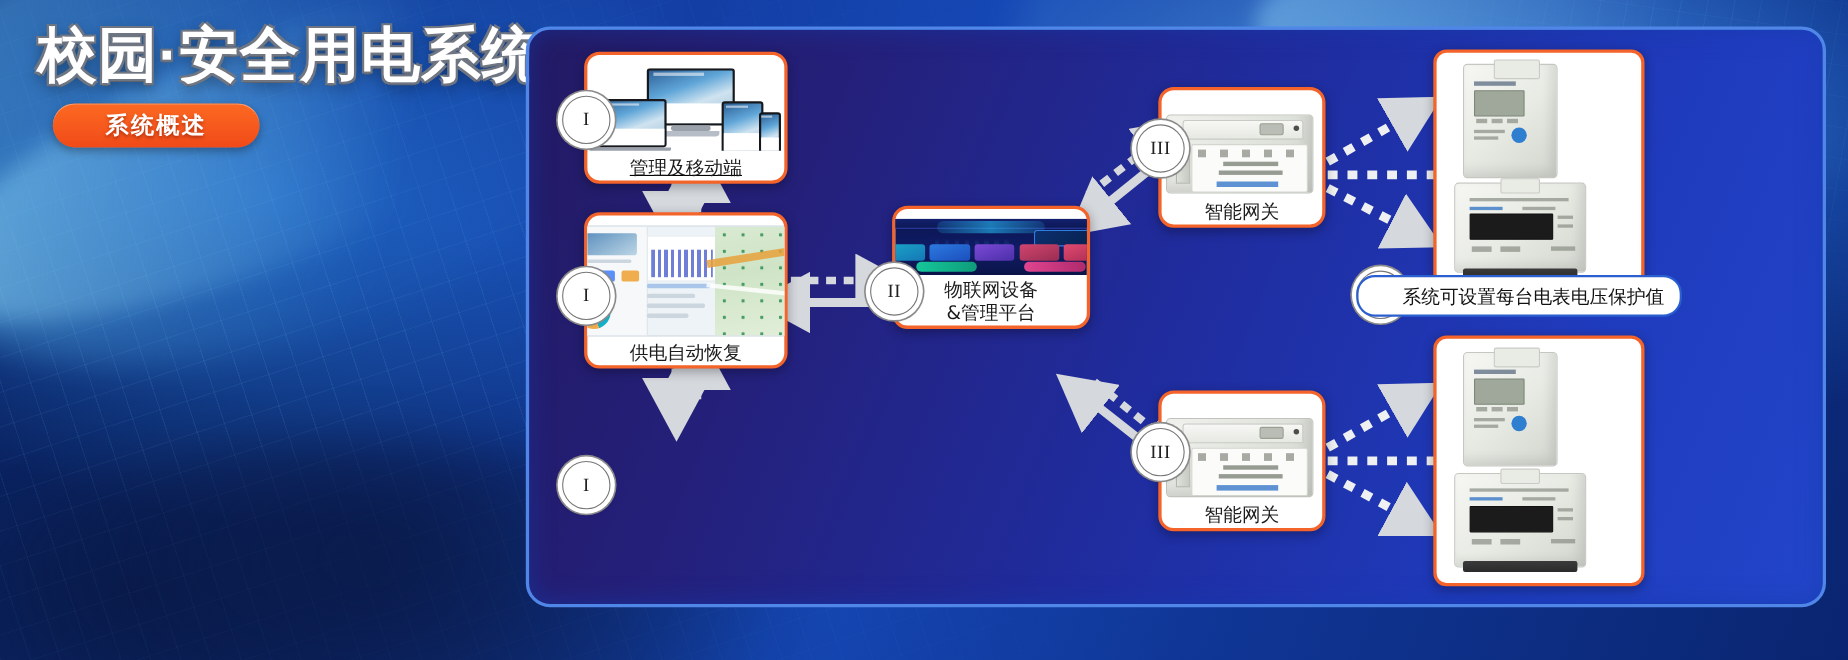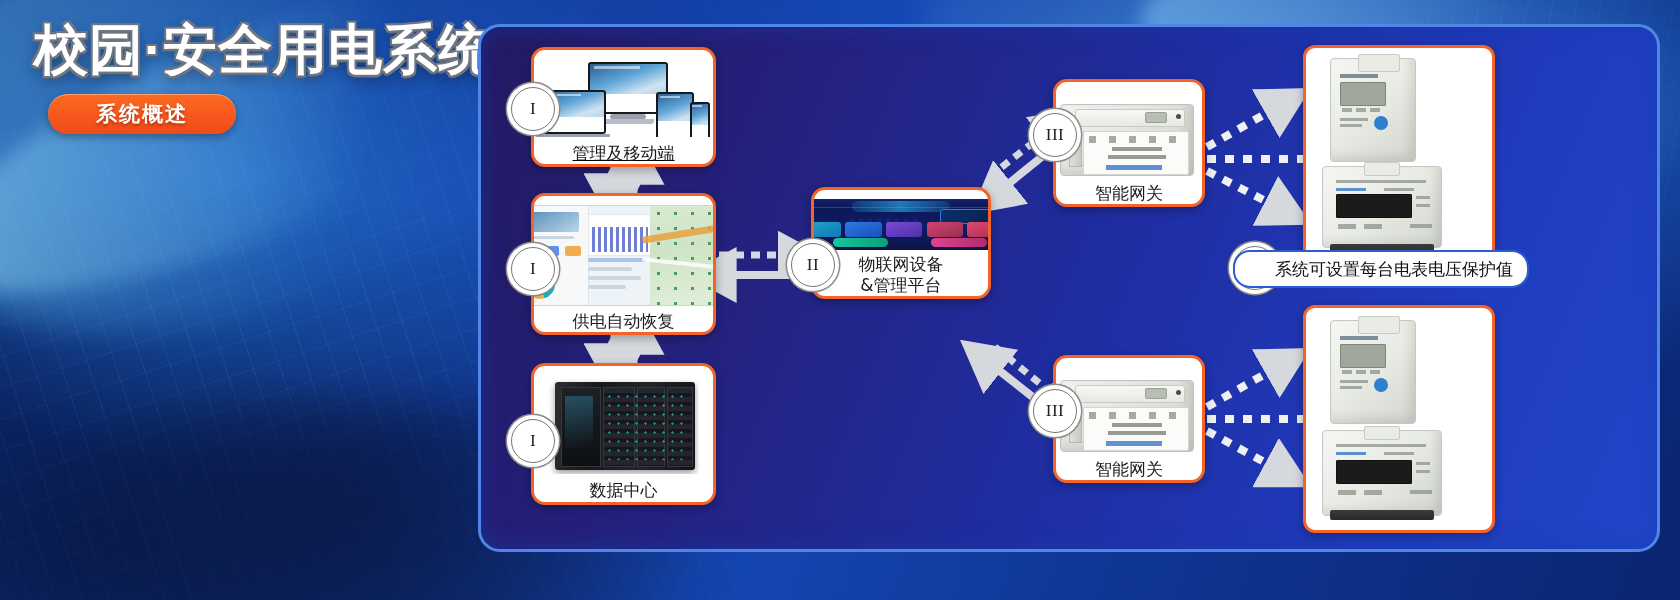--- a/index.html
+++ b/index.html
@@ -321,44 +321,20 @@
         <div class="pf-map">
           <div class="pf-pins"></div>
           <div class="pf-road"></div>
           <div class="pf-road2"></div>
         </div>
       </div>
       <div class="card-label" style="margin-top:5px;">供电自动恢复</div>
     </div>
     <div class="badge" style="left:30px;top:220px;">I</div>
 
-    <div class="card" style="left:50px;top:336px;width:185px;height:142px;">
-      <div class="mock" style="width:150px;height:96px;margin-top:12px;position:relative;">
-        <div style="position:absolute;left:6px;top:4px;width:140px;height:88px;
-                    background:linear-gradient(100deg,#2b2e33 0%,#17191c 30%,#232629 60%,#111315 100%);
-                    border-radius:3px;box-shadow:0 3px 7px rgba(0,0,0,.4);"></div>
-        <div style="position:absolute;left:12px;top:9px;width:38px;height:78px;
-                    background:linear-gradient(180deg,#1d2024,#0d0f11);border:1px solid #343840;"></div>
-        <div style="position:absolute;left:54px;top:9px;width:30px;height:78px;
-                    background:repeating-linear-gradient(180deg,#23262b 0 5px,#15171a 5px 9px);
-                    border:1px solid #343840;"></div>
-        <div style="position:absolute;left:88px;top:9px;width:26px;height:78px;
-                    background:repeating-linear-gradient(180deg,#23262b 0 5px,#15171a 5px 9px);
-                    border:1px solid #343840;"></div>
-        <div style="position:absolute;left:118px;top:9px;width:24px;height:78px;
-                    background:repeating-linear-gradient(180deg,#23262b 0 5px,#15171a 5px 9px);
-                    border:1px solid #343840;"></div>
-        <div style="position:absolute;left:56px;top:14px;width:84px;height:68px;
-                    background-image:radial-gradient(circle,#2fd2e8 1px,transparent 1.4px);
-                    background-size:9px 9px;opacity:.55;"></div>
-        <div style="position:absolute;left:16px;top:18px;width:28px;height:52px;
-                    background:linear-gradient(170deg,rgba(60,170,210,.35),rgba(10,20,30,.1));"></div>
-      </div>
-      <div class="card-label" style="margin-top:6px;">数据中心</div>
-    </div>
     <div class="badge" style="left:30px;top:392px;">I</div>
 
     <div class="card" style="left:330px;top:160px;width:180px;height:112px;">
       <div class="mock iot">
         <div class="iot-top">
             <div class="iot-title"></div>
           </div>
         <div class="iot-city"></div>
         <div class="iot-panel"></div>
         <div class="iot-tile" style="left:5%;width:17%;background:linear-gradient(160deg,#1aa6c9,#1577b5);"></div>

